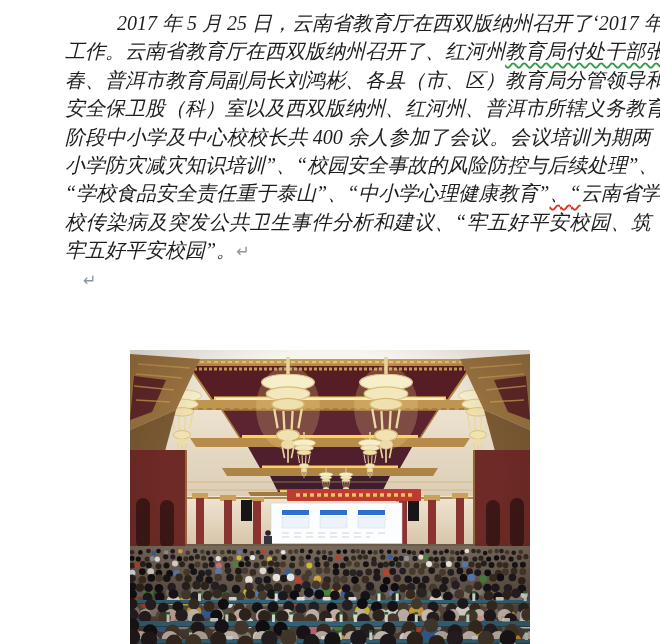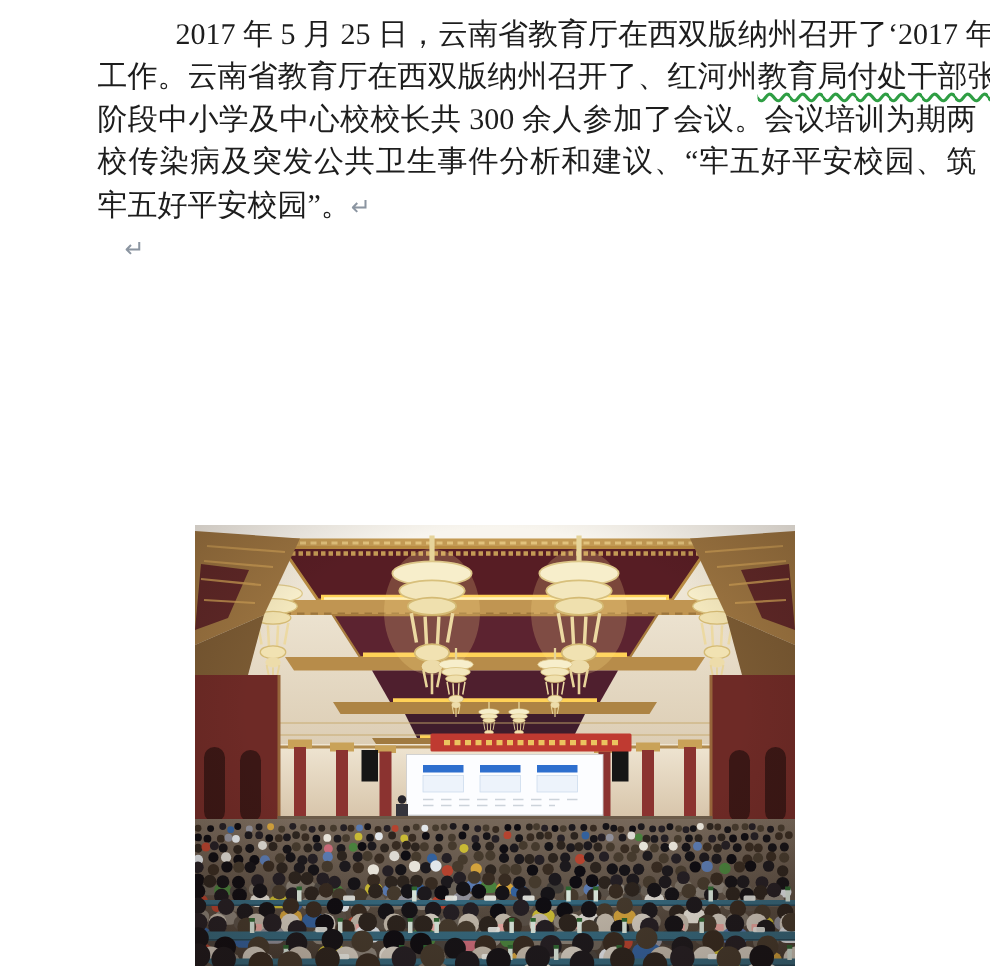--- a/index.html
+++ b/index.html
@@ -4,37 +4,41 @@
 <style>
   html,body{margin:0;padding:0;}
   body{
     width:660px;height:644px;position:relative;background:#ffffff;overflow:hidden;
     font-family:"Liberation Serif","DejaVu Serif",serif;
   }
   #doc-text{
     position:absolute;left:65px;top:9px;width:586px;
     font-size:20px;color:#1d1d1d;
   }
-  .line{height:28.4px;line-height:28.4px;text-align:justify;text-align-last:justify;white-space:nowrap;}
+  .line{height:28.4px;line-height:28.4px;text-align:justify;text-align-last:justify;white-space:nowrap;font-style:italic;}
   .line.indent{text-indent:52px;}
   .line.flush{text-align:right;text-align-last:left;}
   .line.pad{padding-left:18px;}
   .sq-green{text-decoration:underline wavy #2f9e44;text-decoration-thickness:1.5px;text-underline-offset:4px;text-decoration-skip-ink:none;}
   .sq-red{text-decoration:underline wavy #e03127;text-decoration-thickness:1.5px;text-underline-offset:4px;text-decoration-skip-ink:none;}
   .pmark{color:#8b95a1;font-family:"DejaVu Sans",sans-serif;font-size:16px;}
   #photo{position:absolute;left:130px;top:350px;width:400px;height:294px;overflow:hidden;}
   #photo svg{display:block;}
 </style>
 </head>
 <body>
 
 <div id="doc-text">
     <div class="line indent"><span>2017 年 5 月 25 日，云南省教育厅在西双版纳州召开了‘2017 年</span></div>
     <div class="line"><span>工作。云南省教育厅在西双版纳州召开了、红河州</span><span class="sq-green">教育局付处干部张迎</span></div>
-    <div class="line"><span>阶段中小学及中心校校长共 300 余人参加了会议。会议培训为期两</span></div>
+    <div class="line"><span>春、普洱市教育局副局长刘鸿彬、各县（市、区）教育局分管领导和</span></div>
+    <div class="line"><span>安全保卫股（科）室以及西双版纳州、红河州、普洱市所辖义务教育</span></div>
+    <div class="line"><span>阶段中小学及中心校校长共 400 余人参加了会议。会议培训为期两</span></div>
+    <div class="line"><span>小学防灾减灾知识培训”、“校园安全事故的风险防控与后续处理”、</span></div>
+    <div class="line"><span>“学校食品安全责任重于泰山”、“中小学心理健康教育”</span><span class="sq-red">、“</span><span>云南省学</span></div>
     <div class="line"><span>校传染病及突发公共卫生事件分析和建议、“牢五好平安校园、筑</span></div>
     <div class="line flush"><span>牢五好平安校园”。</span><span class="pmark">↵</span></div>
     <div class="line flush pad"><span class="pmark">↵</span></div>
   </div>
 
 <div id="photo">
 <svg id="photo-svg" viewBox="0 0 400 294" width="400" height="294">
   <defs>
     <linearGradient id="gCeil" x1="0" y1="0" x2="0" y2="1">
       <stop offset="0" stop-color="#f6f0e2"></stop>

